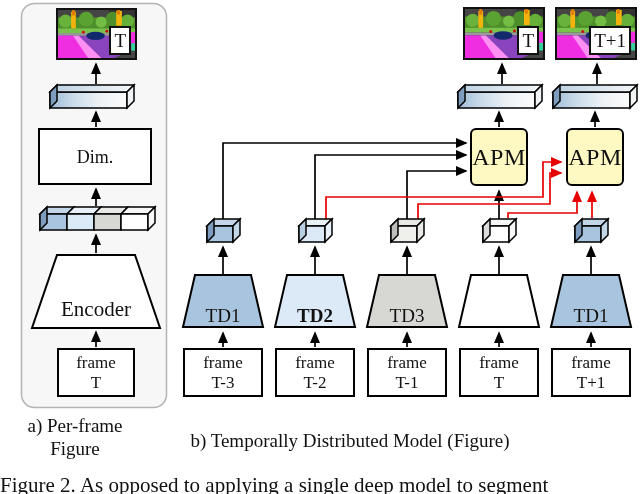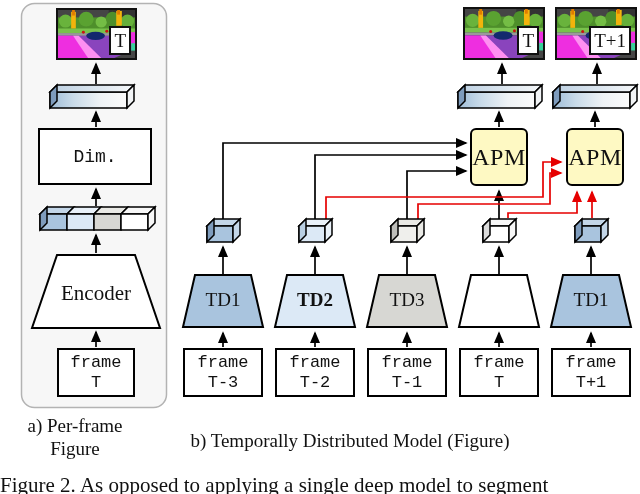--- a/index.html
+++ b/index.html
@@ -18,26 +18,26 @@
   .cap-blue{fill:#7e9cbd;} .top-blue{fill:#c3d6e8;}
   .cap-lblue{fill:#b9cfe3;} .top-lblue{fill:#e9f1f9;}
   .cap-gray{fill:#bdbdb9;} .top-gray{fill:#e9e9e5;}
   .cap-white{fill:#dcdcdc;} .top-white{fill:#f7f7f7;}
   .abs{position:absolute;box-sizing:border-box;}
   .seg-img{border:2px solid #111;background:#454545;}
   .seg-img svg{display:block;width:100%;height:100%;}
   .img-label{position:absolute;right:4px;bottom:3px;background:#fff;border:2px solid #111;
              padding:0 3px;font-size:19px;line-height:25px;text-align:center;}
   .wbox{border:2px solid #000;background:#fff;display:flex;flex-direction:column;
-        align-items:center;justify-content:center;text-align:center;font-family:Liberation Mono, monospace;}
+        align-items:center;justify-content:center;text-align:center;}
   .apm{border:2px solid #000;background:#fef9c3;border-radius:6px;display:flex;
        align-items:center;justify-content:center;font-size:24px;letter-spacing:.5px;}
   .frame-box{font-size:17px;line-height:20px;}
   .dimred{font-size:18px;line-height:22px;}
-  .overlay-label{text-align:center;}
+  .overlay-label{text-align:center;margin-top:16px;}
   .enc-label{font-size:21px;}
   .td-label{font-size:19px;}
   .cap{font-size:19px;line-height:23px;text-align:center;}
   .figcap{font-size:21px;white-space:nowrap;}
 </style>
 </head>
 <body>
 
 <div id="page">
 

